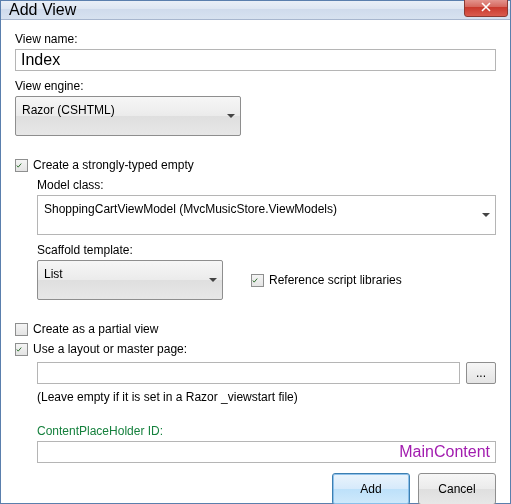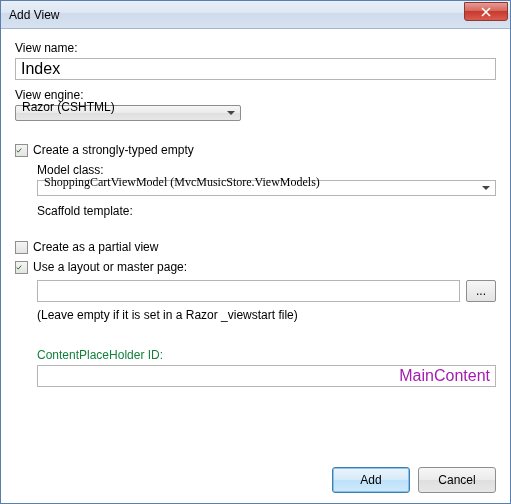--- a/index.html
+++ b/index.html
@@ -25,21 +25,21 @@
     height: 28px;
     background: linear-gradient(to bottom, #e9eff7 0%, #dde6f2 45%, #cfdbec 46%, #d7e2f0 100%);
     border-bottom: 1px solid #a7b6ce;
     display: flex;
     align-items: center;
     padding: 0 2px 0 8px;
   }
   .titlebar .title {
     flex: 1;
     color: #000;
-    font-size: 12px;
+    font-size: 16px;
   }
   .close-btn {
     width: 44px;
     height: 19px;
     background: linear-gradient(to bottom, #e59a94 0%, #d6695f 45%, #c8372b 46%, #d95b4e 100%);
     border: 1px solid #8b3a32;
     border-radius: 0 0 3px 3px;
     display: flex;
     align-items: center;
     justify-content: center;
@@ -65,34 +65,33 @@
     border: 1px solid #b5b5b5;
     background: #fff;
     padding: 2px 5px;
     font-family: inherit;
     font-size: 16px;
     color: #000;
   }
   .text-input:disabled { background:#fff; color:#a21caf;text-align:right; }
   .combo {
     position: relative;
-    height: 16px;
+    height: 40px;
     background: linear-gradient(to bottom, #f6f6f6 0%, #ebebeb 50%, #dfdfdf 51%, #e7e7e7 100%);
     border: 1px solid #8e8e8e;
     border-radius: 2px;
     display: flex;
     align-items: center;
     padding: 0 20px 12px 6px;
     cursor: pointer;
   }
   .combo.wide-white {
     background: #fff;
     border: 1px solid #b5b5b5;
     border-radius: 0;
-    font-family: Liberation Serif, serif;
   }
   .combo .arrow {
     position: absolute;
     right: 5px;
     top: 50%;
     transform: translateY(-50%);
     width: 0; height: 0;
     border-left: 4px solid transparent;
     border-right: 4px solid transparent;
     border-top: 4px solid #444;
@@ -145,32 +144,32 @@
     border: 1px solid #8e8e8e;
     background: linear-gradient(to bottom,#f6f6f6,#e4e4e4);
     border-radius: 2px;
     display:flex;
     align-items:center;
     justify-content:center;
     cursor:pointer;
   }
   .hint {
     color:#000;
-    margin-bottom:26px;
+    margin-bottom:20px;
   }
   .footer {
     margin-top:auto;
     display:flex;
     justify-content:flex-end;
     gap:8px;
     padding-top:10px;
   }
   .btn {
     min-width: 78px;
-    height: 26px;
+    height: 32px;
     border: 1px solid #8e8e8e;
     background: linear-gradient(to bottom,#f6f6f6 0%,#ebebeb 50%,#dfdfdf 51%,#e7e7e7 100%);
     border-radius: 3px;
     display:flex;
     align-items:center;
     justify-content:center;
     cursor:pointer;
     font-family:inherit;
     font-size:12px;
   }
@@ -227,20 +226,34 @@
       <div class="row">
         <div class="label">Model class:</div>
         <div class="combo wide-white">
           <span>ShoppingCartViewModel (MvcMusicStore.ViewModels)</span>
           <span class="arrow"></span>
         </div>
       </div>
 
       <div class="row">
         <div class="label">Scaffold template:</div>
+        <div class="scaffold-row">
+          <div class="combo scaffold-combo-wrap">
+            <span>List</span>
+            <span class="arrow"></span>
+          </div>
+          <div class="check-row" style="margin-bottom:0;">
+            <span class="checkbox checked">
+              <svg viewBox="0 0 11 11">
+                  <path d="M1.5 5.5 L4 8.5 L9.5 2" stroke="#2b6b2b" stroke-width="1.8" fill="none"></path>
+                </svg>
+            </span>
+            <span>Reference script libraries</span>
+          </div>
+        </div>
       </div>
     </div>
 
     <div class="gap-lg"></div>
 
     <div class="check-row">
       <span class="checkbox">
         
       </span>
       <span>Create as a partial view</span>

